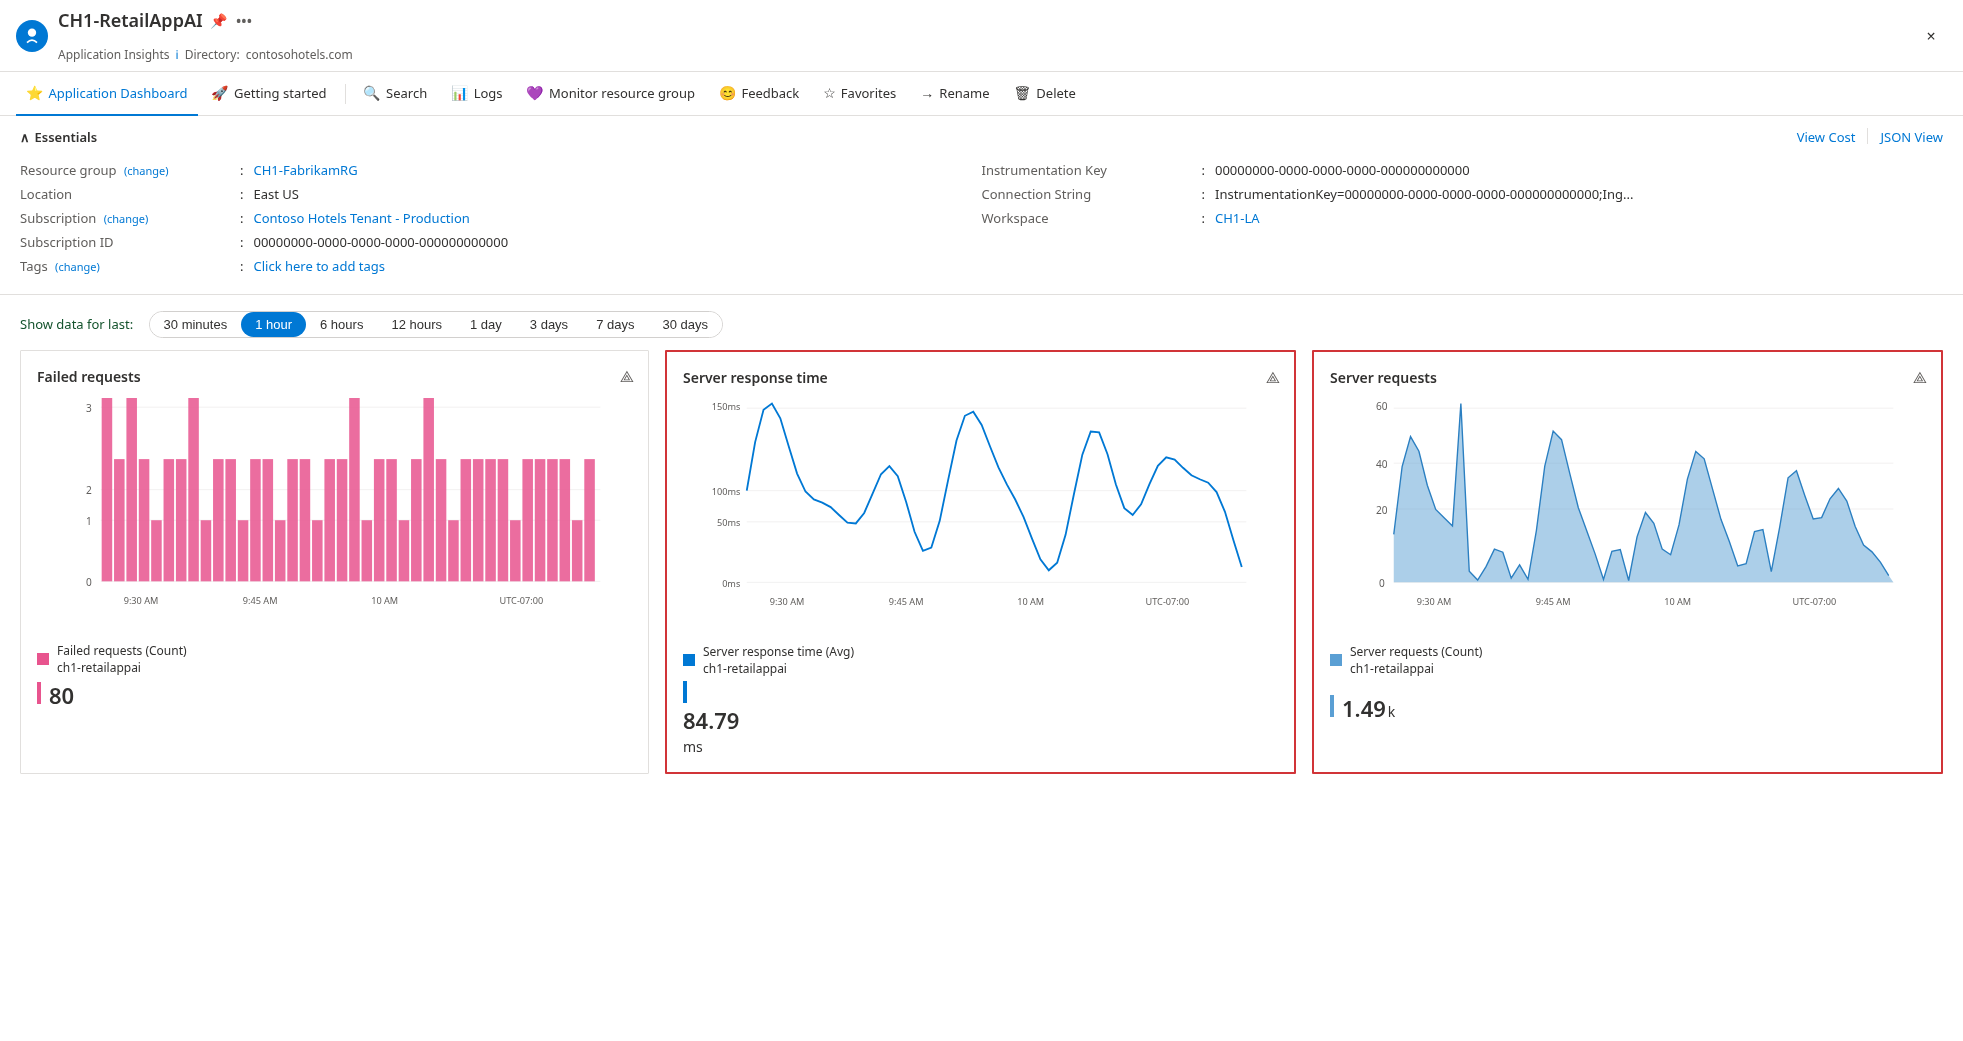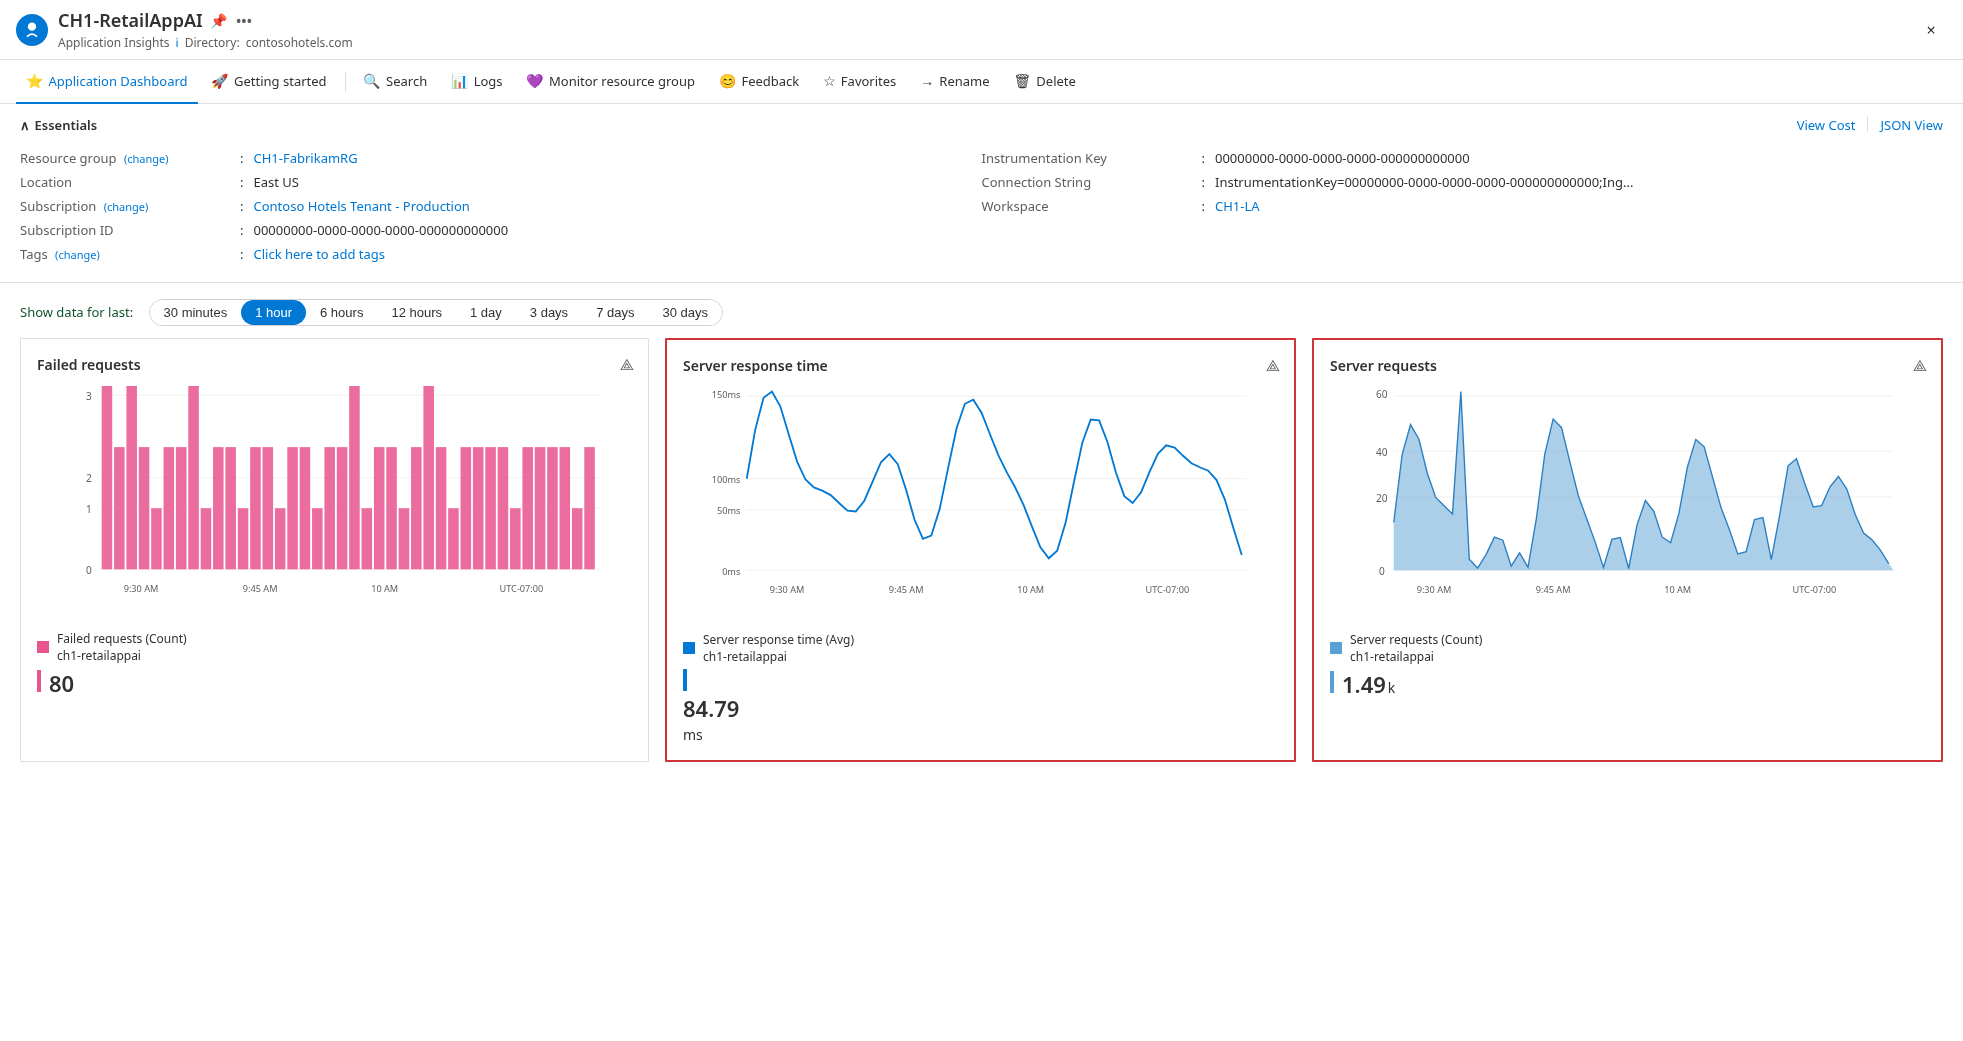--- a/index.html
+++ b/index.html
@@ -6,21 +6,21 @@
     body { font-family: 'Segoe UI', system-ui, sans-serif; font-size: 13px; color: #323130; background: #fff; width: 1963px; min-height: 1041px; overflow-x: hidden; }
 
     
     .header { display: flex; align-items: center; padding: 8px 16px; border-bottom: 1px solid #e1dfdd; position: relative; }
     .header-icon { width: 32px; height: 32px; background: #0078d4; border-radius: 50%; display: flex; align-items: center; justify-content: center; margin-right: 10px; flex-shrink: 0; }
     .header-icon svg { width: 20px; height: 20px; fill: white; }
     .header-title-block { flex: 1; }
     .header-title { font-size: 18px; font-weight: 600; color: #323130; display: flex; align-items: center; gap: 8px; }
     .header-title .pin-icon { color: #605e5c; font-size: 14px; cursor: pointer; }
     .header-title .more-icon { color: #605e5c; font-size: 14px; cursor: pointer; }
-    .header-subtitle { font-size: 12px; color: #605e5c; display: flex; align-items: center; gap: 6px; margin-top: 2px; }
+    .header-subtitle { font-size: 12px; color: #605e5c; display: flex; align-items: center; gap: 6px; margin-top: 14px; }
     .header-subtitle .info-icon { color: #0078d4; font-size: 12px; }
     .close-btn { width: 32px; height: 32px; display: flex; align-items: center; justify-content: center; cursor: pointer; font-size: 16px; color: #323130; }
 
     
     .navbar { display: flex; align-items: center; padding: 0 16px; border-bottom: 1px solid #e1dfdd; height: 44px; gap: 4px; }
     .nav-item { display: flex; align-items: center; gap: 5px; padding: 0 10px; height: 44px; cursor: pointer; font-size: 13px; color: #323130; white-space: nowrap; text-decoration: none; border-bottom: 2px solid transparent; }
     .nav-item.active { border-bottom: 2px solid #0078d4; color: #0078d4; }
     .nav-icon { font-size: 14px; }
     .nav-separator { width: 1px; height: 20px; background: #e1dfdd; margin: 0 4px; }
 
@@ -337,20 +337,20 @@
       <text x="470" y="225" font-size="10" fill="#605e5c">UTC-07:00</text>
     </svg></div>
     <div style="margin-top:8px;">
       <div class="chart-legend">
         <div class="legend-color" style="background:#5a9fd4;"></div>
         <div>
           <div class="legend-text">Server requests (Count)</div>
           <div class="legend-text">ch1-retailappai</div>
         </div>
       </div>
-      <div style="display:flex;align-items:baseline;gap:2px;margin-top:4px;">
+      <div style="display:flex;align-items:baseline;gap:2px;margin-top:16px;">
         <div style="width:4px;height:22px;background:#5a9fd4;margin-right:6px;"></div>
         <span style="font-size:22px;font-weight:600;">1.49</span>
           <span style="font-size:14px;">k</span>
       </div>
     </div>
   </div>
   </div>
 
 </body></html>

